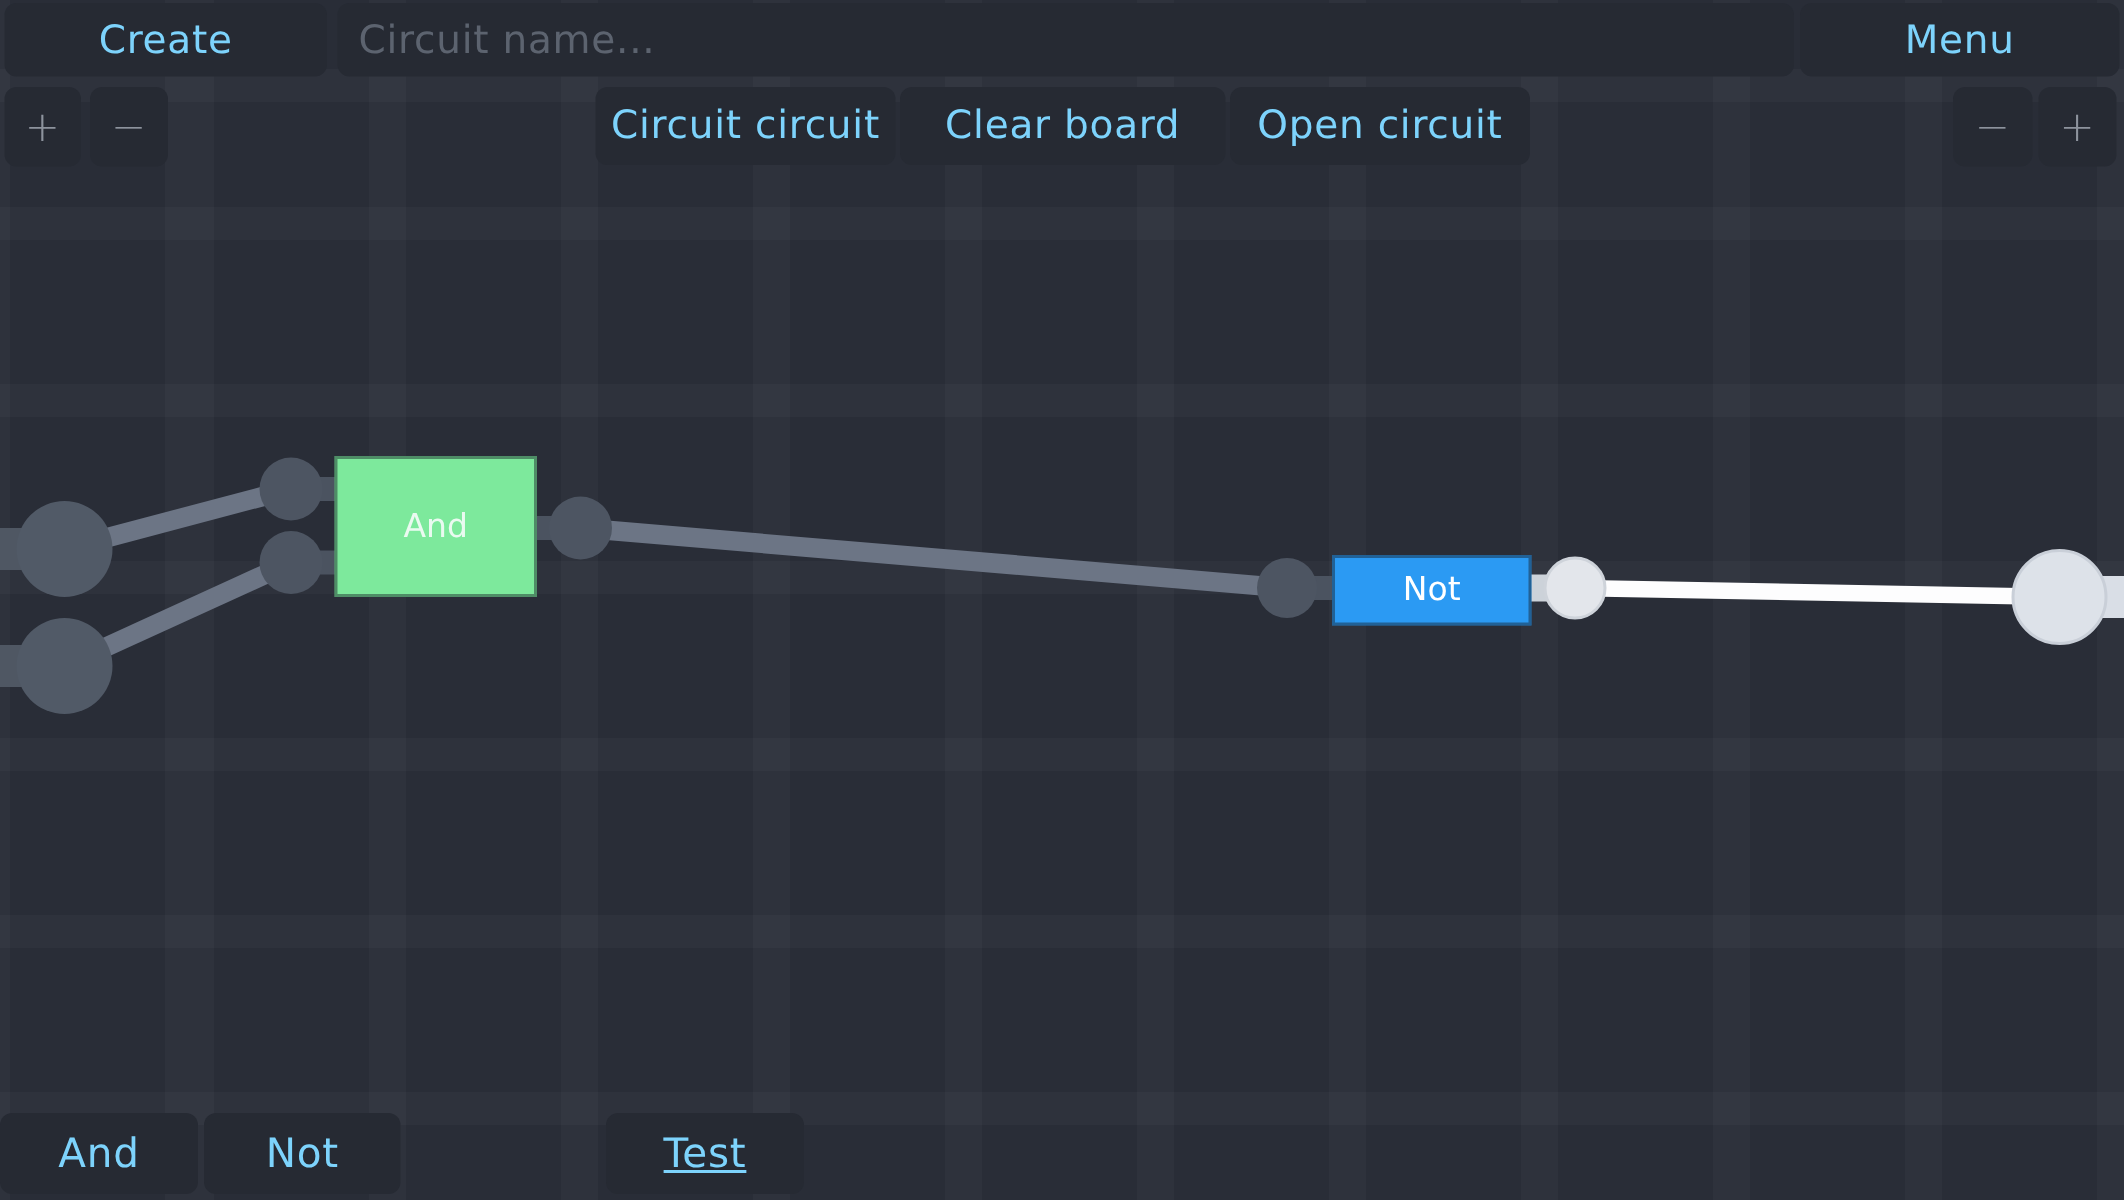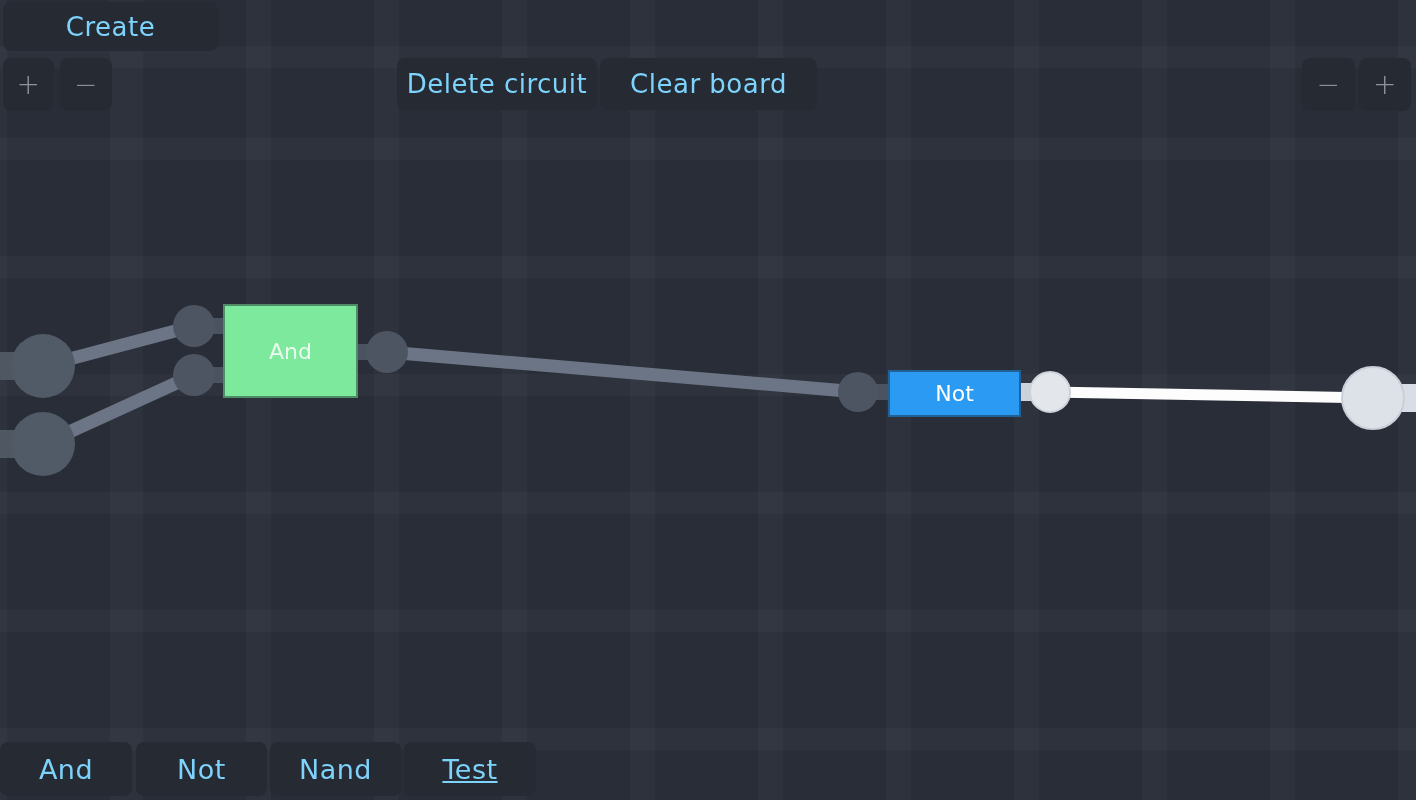--- a/index.html
+++ b/index.html
@@ -127,28 +127,30 @@
   </svg>
 
   <div class="gate gate-and">
     <span>And</span>
   </div>
   <div class="gate gate-not">
     <span>Not</span>
   </div>
 
   <div class="btn" style="left:3px; top:2px; width:215px; height:49px;">Create</div>
+  <input class="name-input" type="text" placeholder="Circuit name..." style="">
+  <div class="btn" style="left:1200px; top:2px; width:213px; height:49px;">Menu</div>
 
   <div class="btn zoom" style="left:3px; top:58px; width:51px; height:53px;">+</div>
   <div class="btn zoom" style="left:60px; top:58px; width:52px; height:53px;">−</div>
 
-  <div class="btn" style="left:397px; top:58px; width:200px; height:52px;">Delete circuit</div>
+  <div class="btn" style="left:397px; top:58px; width:200px; height:52px;">Circuit circuit</div>
   <div class="btn" style="left:600px; top:58px; width:217px; height:52px;">Clear board</div>
+  <div class="btn" style="left:820px; top:58px; width:200px; height:52px;">Open circuit</div>
 
   <div class="btn zoom" style="left:1302px; top:58px; width:53px; height:53px;">−</div>
   <div class="btn zoom" style="left:1359px; top:58px; width:52px; height:53px;">+</div>
 
   <div class="btn" style="left:0px; top:742px; width:132px; height:54px; font-size:27px;">And</div>
   <div class="btn" style="left:136px; top:742px; width:131px; height:54px; font-size:27px;">Not</div>
-  <div class="btn" style="left:270px; top:742px; width:131px; height:54px; font-size:27px;">Nand</div>
   <div class="btn" style="left:404px; top:742px; width:132px; height:54px; font-size:27px;text-decoration:underline;">Test</div>
 
 </div>
 
 </body></html>

